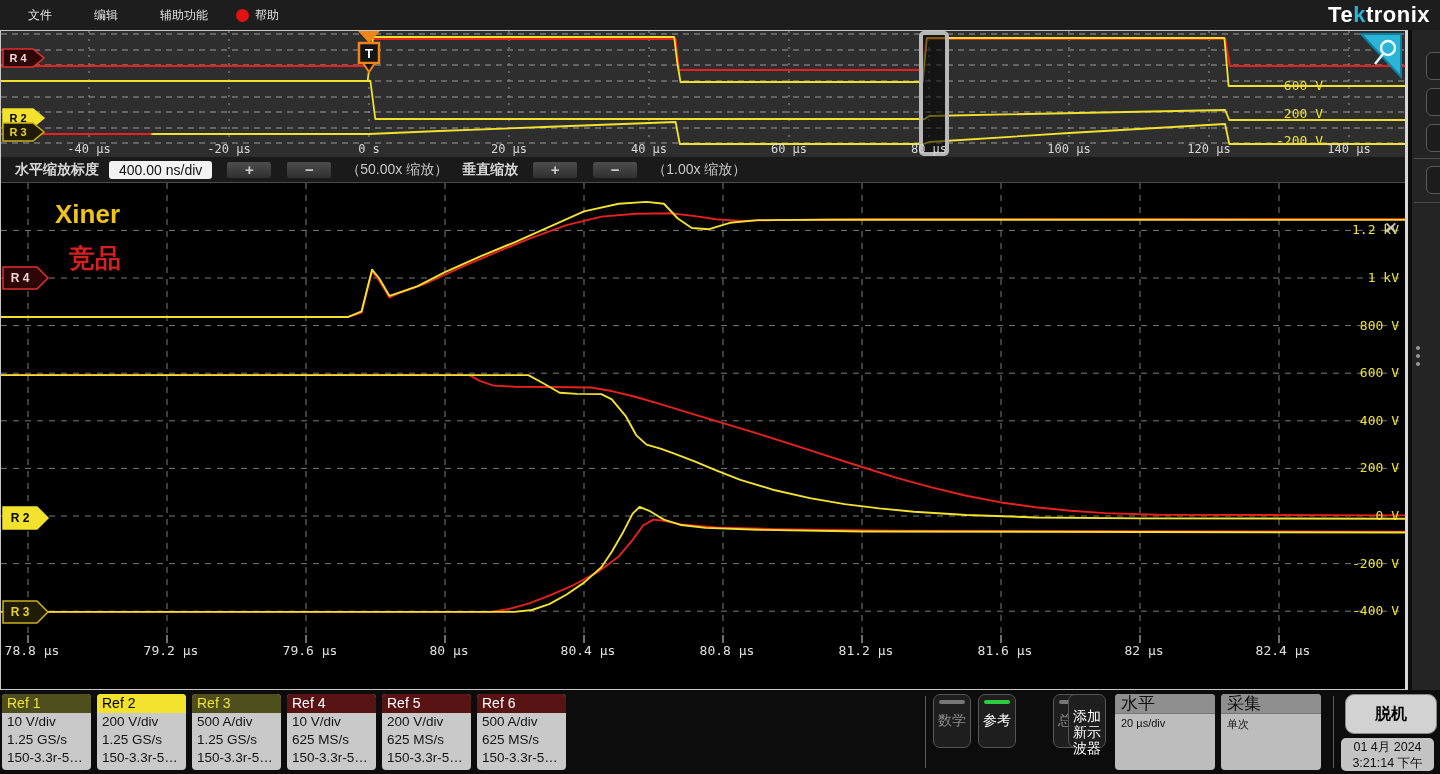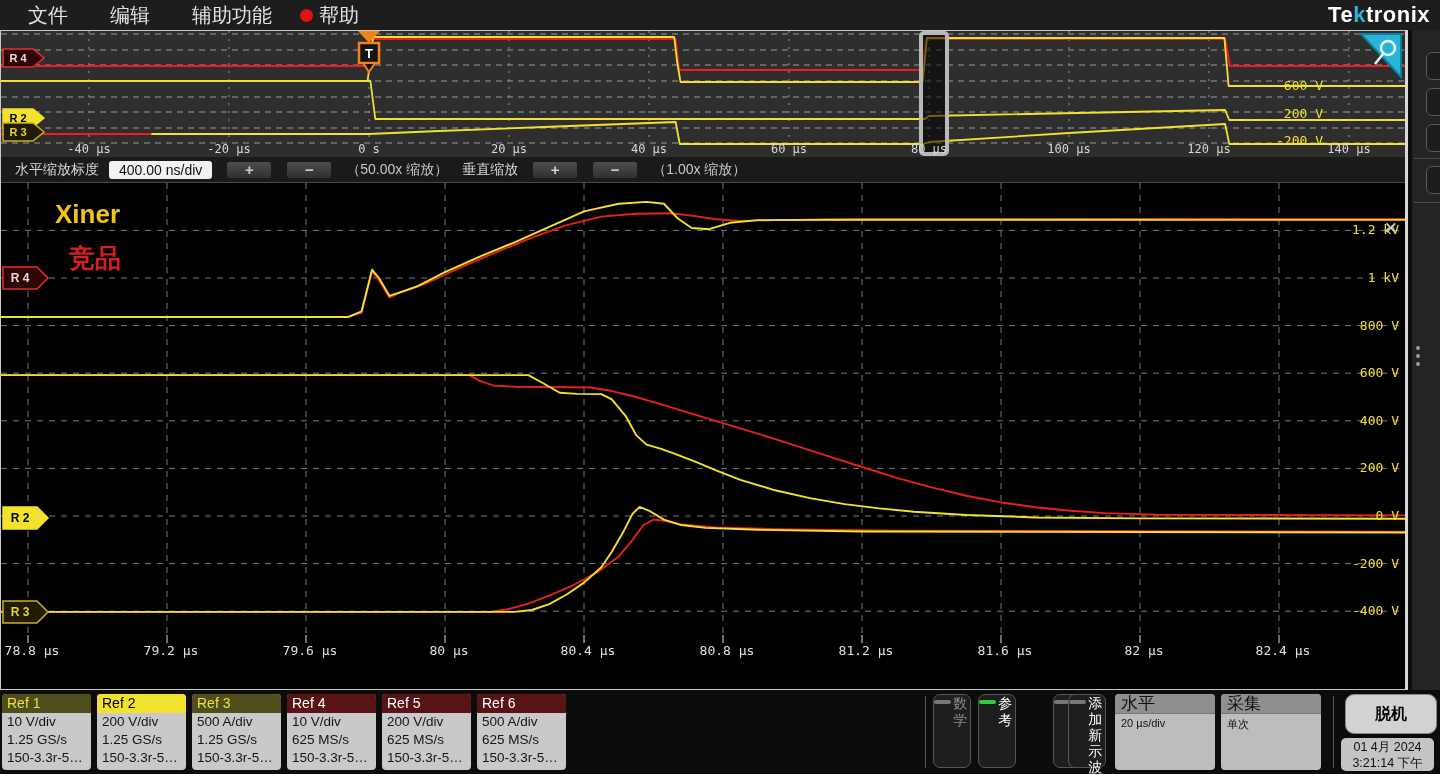--- a/index.html
+++ b/index.html
@@ -2,39 +2,39 @@
 <html><head>
 <meta charset="utf-8">
 <style>
   * { margin:0; padding:0; box-sizing:border-box; }
   html,body { width:1440px; height:774px; background:#0d0d0d; overflow:hidden;
               font-family:"Liberation Sans", sans-serif; }
 
   
   #menubar { position:absolute; left:0; top:0; width:1440px; height:30px;
              background:#1d1d1d; display:flex; align-items:center; }
-  .menu-item { color:#e3e3e3; font-size:20px; padding:0 14px; margin-left:14px; cursor:default;font-family:Liberation Mono, monospace; }
+  .menu-item { color:#e3e3e3; font-size:12px; padding:0 14px; margin-left:14px; cursor:default;font-family:Liberation Mono, monospace; }
   #help-group { display:flex; align-items:center; margin-left:14px; }
   #help-dot { width:13px; height:13px; border-radius:50%; background:#e01212; margin-right:6px; }
   #brand { position:absolute; right:10px; top:2px; color:#fff; font-size:22px; font-weight:bold; letter-spacing:.5px; }
   #brand .k { color:#2ab4d8; }
 
   
   #wave-window { position:absolute; left:0; top:30px; width:1408px; height:660px;
                  border:1px solid #c8c8c8; border-right:3px solid #d8d8d8;
                  background:#000; display:flex; flex-direction:column; }
   #win-title { height:26px; background:#1f1f1f; border-bottom:1px solid #c8c8c8;
                color:#eee; font-size:15px; line-height:25px; padding-left:8px; }
   #overview { position:relative; height:126px; background:#2e2e2e; }
   #overview svg, #mainplot svg { position:absolute; left:0; top:0; }
 
   
   #zoombar { height:26px; background:#1a1a1a; border-bottom:1px solid #4a4a4a;
              display:flex; align-items:center; color:#d8d8d8; font-size:14px; }
-  #zoombar .lbl { margin-left:14px; }
+  #zoombar .lbl { margin-left:14px;font-weight:bold; }
   #hscale-value { background:#f2f2f2; color:#111; border-radius:3px; padding:1px 10px;
                   margin-left:10px; font-size:14px; }
   .zoom-btn { width:46px; height:18px; margin-left:14px; background:linear-gradient(#4d4d4d,#303030);
               border:1px solid #1a1a1a; border-radius:3px; color:#cfcfcf; font-size:15px;
               font-weight:bold; text-align:center; line-height:15px; cursor:pointer; }
   .factor { color:#c8c8c8; margin-left:14px; }
   #zoom-close { position:absolute; right:42px; top:218px; color:#cccccc; font-size:17px; cursor:pointer; z-index:5;}
 
   
   #mainplot { position:relative; flex:1; background:#000; overflow:hidden; }
@@ -56,23 +56,23 @@
                background:#0c0c0c; }
   .ref-badge { position:absolute; top:4px; width:89px; height:76px; background:#c9c9c9;
                border-radius:4px; overflow:hidden; font-size:13.5px; color:#141414; }
   .ref-head { height:19px; font-size:14px; padding-left:5px; line-height:19px; }
   .ref-head.olive  { background:#4f4f1d; color:#f0e040; }
   .ref-head.yellow { background:#f2e22e; color:#000000; }
   .ref-head.maroon { background:#581414; color:#fff; }
   .ref-line { padding-left:5px; line-height:18px; white-space:nowrap; overflow:hidden; }
   .vbar { position:absolute; top:6px; height:72px; border-left:1px solid #5a5a5a; }
 
-  .tool-btn { position:absolute; top:4px; width:38px; height:74px; background:#1e1e1e;
+  .tool-btn { position:absolute; top:4px; width:38px; height:54px; background:#1e1e1e;
               border:1px solid #555; border-radius:7px; color:#8c8c8c; font-size:14px;
-              display:flex; flex-direction:row; cursor:pointer; }
+              display:flex; flex-direction:column; align-items:center; cursor:pointer; }
   .tool-btn .bar { width:26px; height:4px; border-radius:2px; background:#777; margin:5px 0 8px; }
   .tool-btn.active { color:#fff; }
   .tool-btn.active .bar { background:#2ecc40; }
   .tool-btn.light { color:#fff; }
   .tool-btn .tlabel { text-align:center; line-height:17px; width:30px; }
 
   .info-panel { position:absolute; top:4px; width:100px; height:76px; background:#bdbdbd;
                 border-radius:4px; overflow:hidden; color:#111; cursor:pointer; }
   .info-head { height:20px; background:#8f8f8f; font-size:17px; padding-left:6px; line-height:20px; border-bottom:1px solid #777;}
   .info-val { font-size:11px; padding:3px 0 0 6px; }

